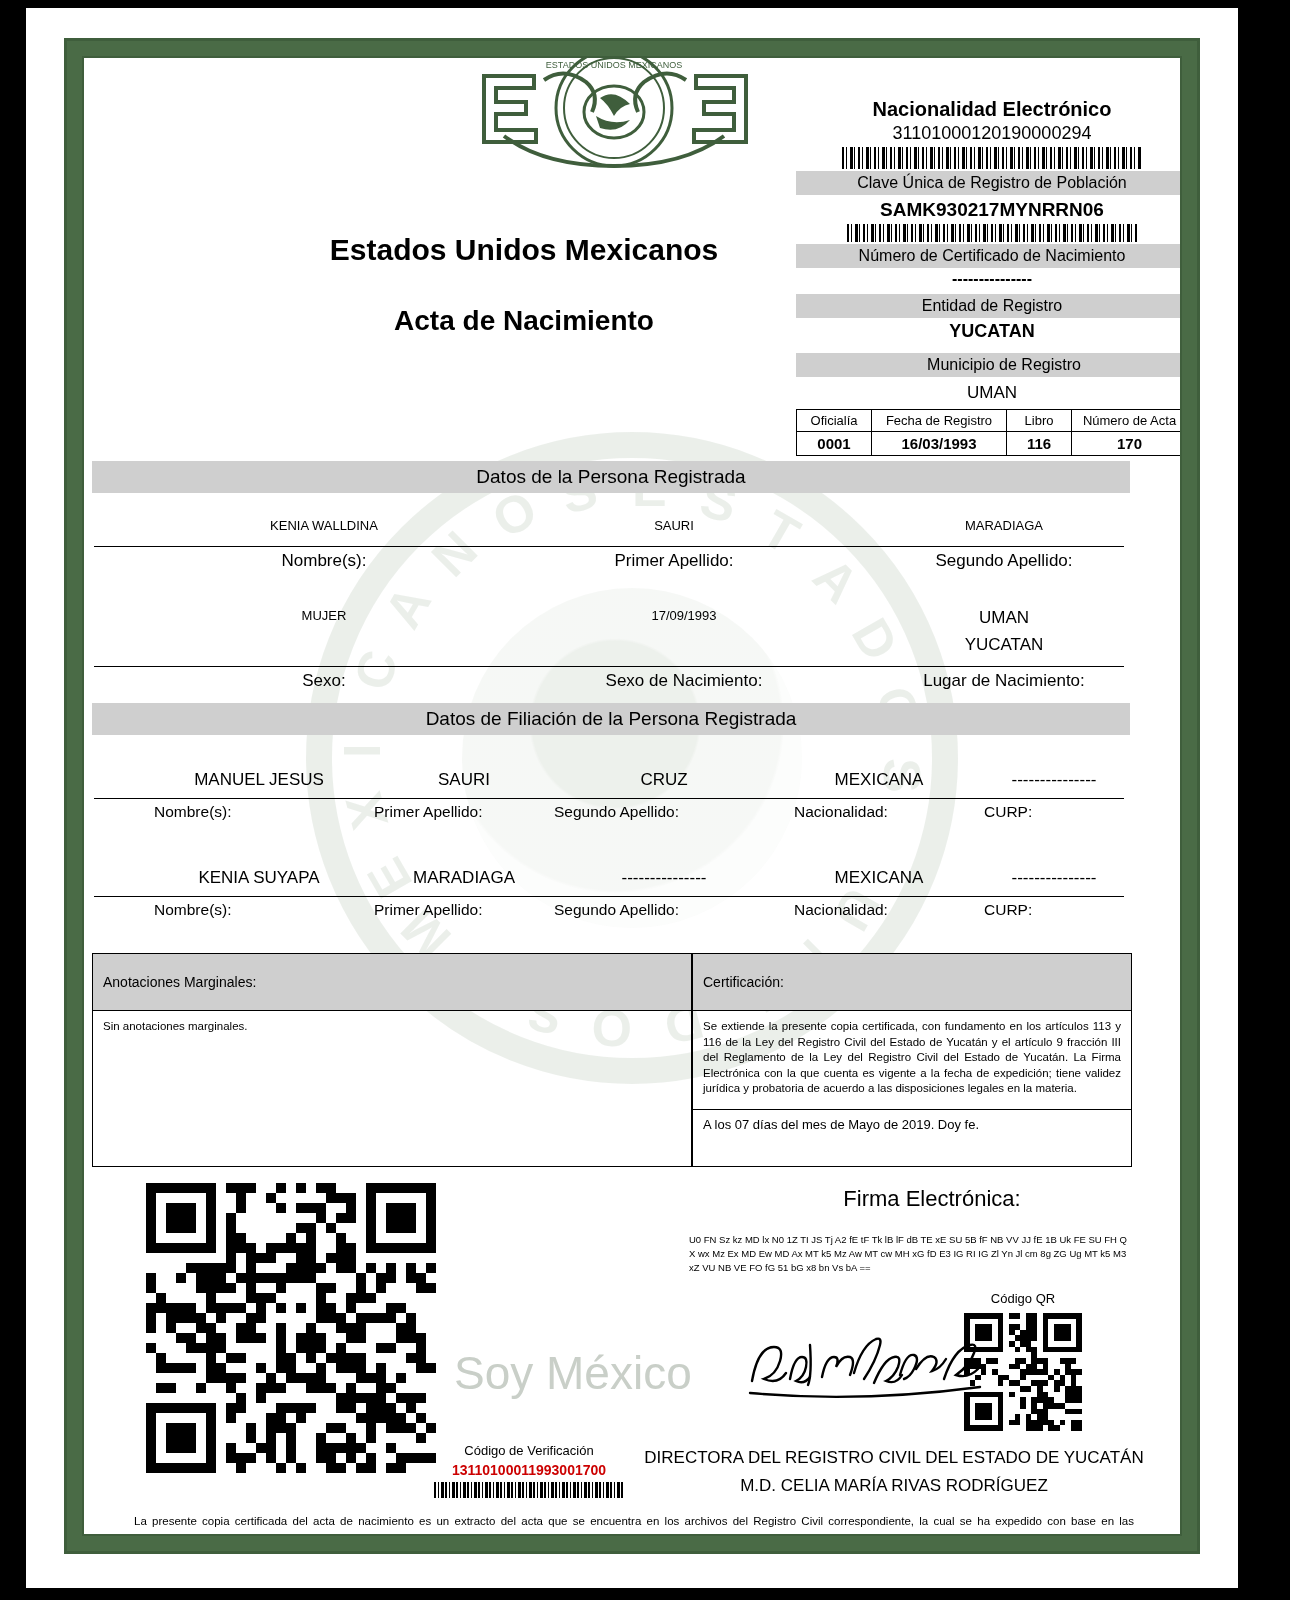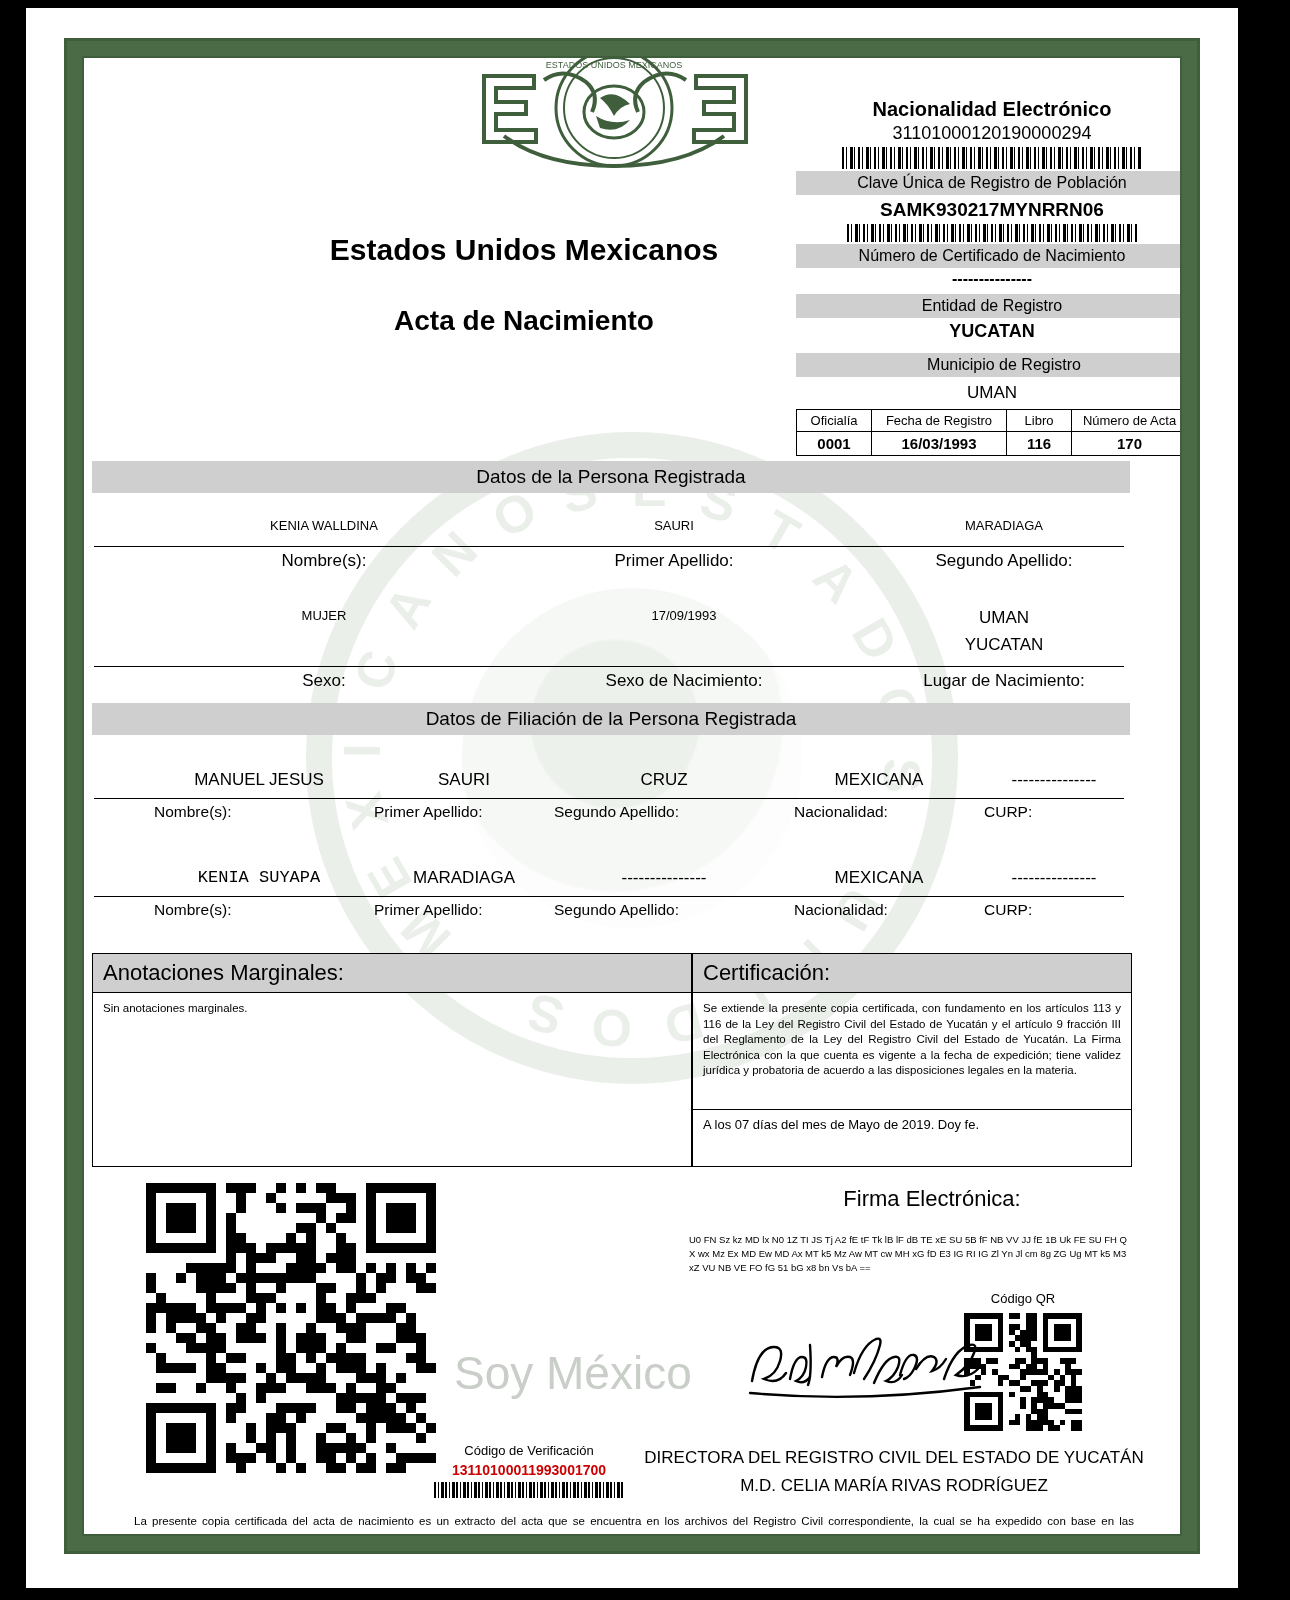--- a/index.html
+++ b/index.html
@@ -220,22 +220,22 @@
     position: absolute;
     box-sizing: border-box;
     border: 1px solid #000;
     top: 0;
     height: 214px;
   }
   .boxL { left: 0; width: 600px; }
   .boxR { left: 600px; width: 440px; }
   .boxhdr {
     background: #cfcfcf;
-    font-size: 22px;
-    padding: 6px 10px;
+    font-size: 14px;
+    padding: 20px 10px;
     border-bottom: 1px solid #000;
   }
   .boxbody { font-size: 11.5px; padding: 8px 10px; line-height: 1.35; }
   .certline {
     position: absolute;
     left: 0; right: 0;
     top: 155px;
     border-top: 1px solid #000;
   }
   .certdate { position: absolute; left: 10px; top: 163px; font-size: 13px; }
@@ -444,21 +444,21 @@
     <div class="fval layer" style="left:470px;top:712px;width:220px;">CRUZ</div>
     <div class="fval layer" style="left:690px;top:712px;width:210px;">MEXICANA</div>
     <div class="fval layer" style="left:890px;top:712px;width:160px;">---------------</div>
     <div class="hr layer" style="left:10px;top:740px;width:1030px;"></div>
     <div class="flabel layer" style="left:60px;top:745px;width:230px;text-align:left;padding-left:10px;">Nombre(s):</div>
     <div class="flabel layer" style="left:290px;top:745px;width:180px;">Primer Apellido:</div>
     <div class="flabel layer" style="left:470px;top:745px;width:220px;">Segundo Apellido:</div>
     <div class="flabel layer" style="left:690px;top:745px;width:210px;text-align:left;padding-left:20px;">Nacionalidad:</div>
     <div class="flabel layer" style="left:890px;top:745px;width:160px;text-align:left;padding-left:10px;">CURP:</div>
 
-    <div class="fval layer" style="left:60px;top:810px;width:230px;font-family:Liberation Mono, monospace;">KENIA SUYAPA</div>
+    <div class="fval layer" style="left:60px;top:810px;width:230px;">KENIA SUYAPA</div>
     <div class="fval layer" style="left:290px;top:810px;width:180px;">MARADIAGA</div>
     <div class="fval layer" style="left:470px;top:810px;width:220px;">---------------</div>
     <div class="fval layer" style="left:690px;top:810px;width:210px;">MEXICANA</div>
     <div class="fval layer" style="left:890px;top:810px;width:160px;">---------------</div>
     <div class="hr layer" style="left:10px;top:838px;width:1030px;"></div>
     <div class="flabel layer" style="left:60px;top:843px;width:230px;text-align:left;padding-left:10px;">Nombre(s):</div>
     <div class="flabel layer" style="left:290px;top:843px;width:180px;">Primer Apellido:</div>
     <div class="flabel layer" style="left:470px;top:843px;width:220px;">Segundo Apellido:</div>
     <div class="flabel layer" style="left:690px;top:843px;width:210px;text-align:left;padding-left:20px;">Nacionalidad:</div>
     <div class="flabel layer" style="left:890px;top:843px;width:160px;text-align:left;padding-left:10px;">CURP:</div>

